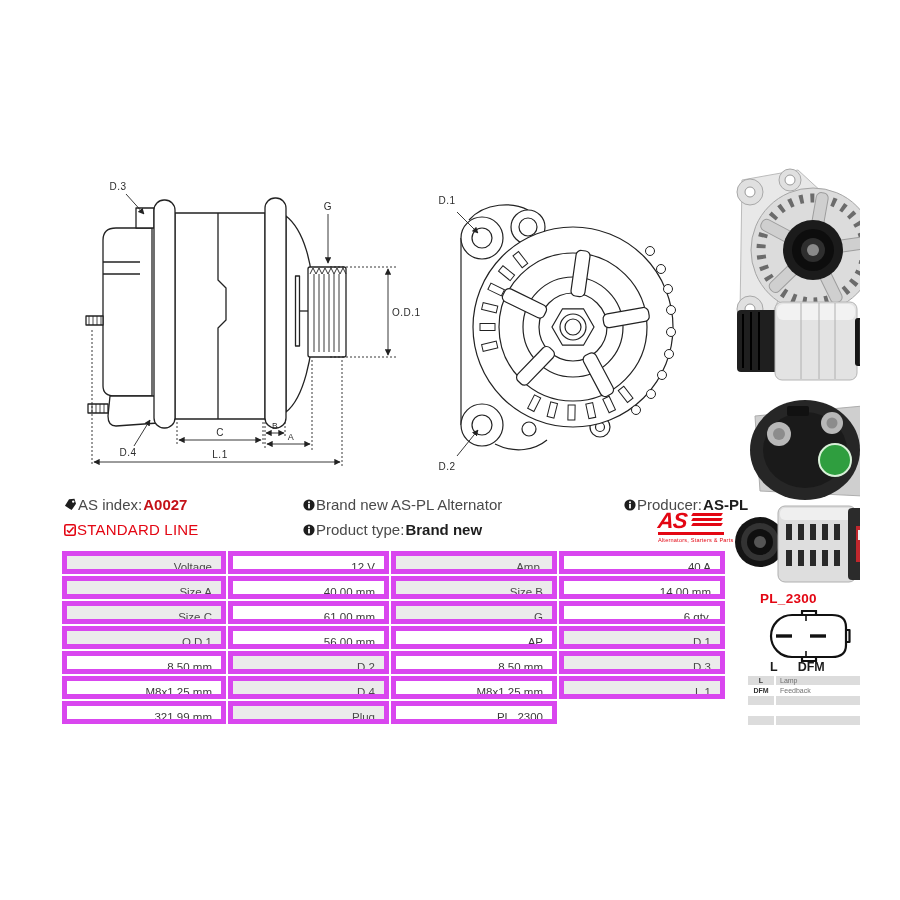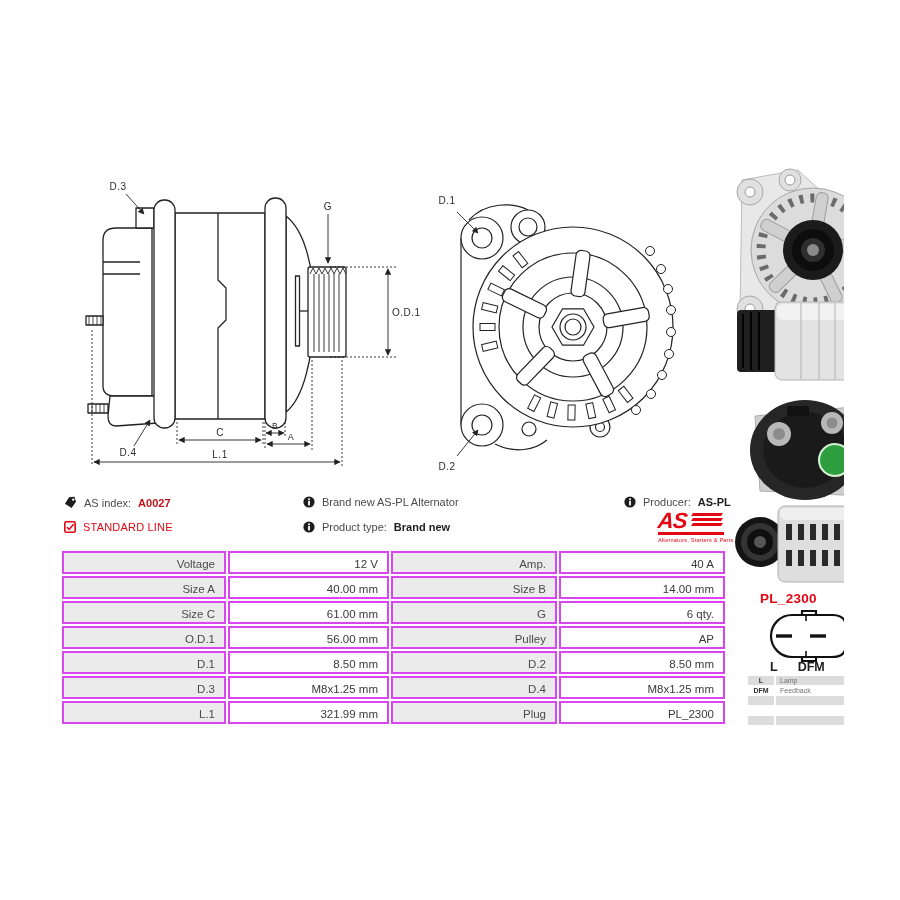--- a/index.html
+++ b/index.html
@@ -1,28 +1,28 @@
 <!DOCTYPE html>
 <html><head>
 <meta charset="utf-8">
 <style>
   html,body{margin:0;padding:0;background:#fff;}
   #sheet{position:relative;width:844px;height:900px;background:#fff;overflow:hidden;
-         font-family:"Liberation Sans",sans-serif;color:#3f3f3f;}
+         font-family:"Liberation Sans",sans-serif;color:#3f3f3f;padding-left:16px;}
   .abs{position:absolute;}
   svg text{font-family:"Liberation Sans",sans-serif;fill:#2b2b2b;}
   
-  .info-item{position:absolute;display:flex;align-items:center;gap:7px;font-size:11px;color:#4a4a4a;white-space:nowrap;}
+  .info-item{position:absolute;display:flex;align-items:center;gap:1px;font-size:15px;color:#4a4a4a;white-space:nowrap;}
   .info-item b{color:#1d1d1d;}
   .idx-val{font-weight:bold;color:#c41218;}
   .std-line{font-weight:normal;color:#e30613;letter-spacing:.2px;}
   
   #spec-table{position:absolute;left:62px;top:551px;display:grid;
       grid-template-columns:164px 161px 166px 166px;grid-auto-rows:23px;gap:2px;}
-  #spec-table .cell{border:2px solid #d946ef;font-size:11.5px;line-height:23px;
+  #spec-table .cell{border:5px solid #d946ef;font-size:11.5px;line-height:23px;
       text-align:right;padding-right:9px;overflow:hidden;}
   #spec-table .lab{background:#ebebeb;color:#4a4a4a;}
   #spec-table .val{background:#fff;color:#3a3a3a;}
   
   #plug-code{position:absolute;left:760px;top:591px;font-size:13.5px;font-weight:bold;color:#e30613;letter-spacing:.3px;}
   #pin-labels{position:absolute;left:770px;top:660px;display:flex;gap:20px;font-size:12.5px;font-weight:bold;color:#1c1c1c;}
   #plug-legend{position:absolute;left:748px;top:676px;display:grid;
       grid-template-columns:26px 109px;grid-auto-rows:9px;gap:1px 2px;font-size:7px;}
   #plug-legend .pc{text-align:center;font-weight:bold;color:#333;line-height:9px;}
   #plug-legend .pd{color:#707070;padding-left:4px;line-height:9px;}
@@ -353,21 +353,20 @@
     <div class="cell lab">Size B</div>
     <div class="cell val">14.00 mm</div>
 
     <div class="cell lab">Size C</div>
     <div class="cell val">61.00 mm</div>
     <div class="cell lab">G</div>
     <div class="cell val">6 qty.</div>
 
     <div class="cell lab">O.D.1</div>
     <div class="cell val">56.00 mm</div>
-    <div class="cell lab">Pulley</div>
     <div class="cell val">AP</div>
 
     <div class="cell lab">D.1</div>
     <div class="cell val">8.50 mm</div>
     <div class="cell lab">D.2</div>
     <div class="cell val">8.50 mm</div>
 
     <div class="cell lab">D.3</div>
     <div class="cell val">M8x1.25 mm</div>
     <div class="cell lab">D.4</div>

